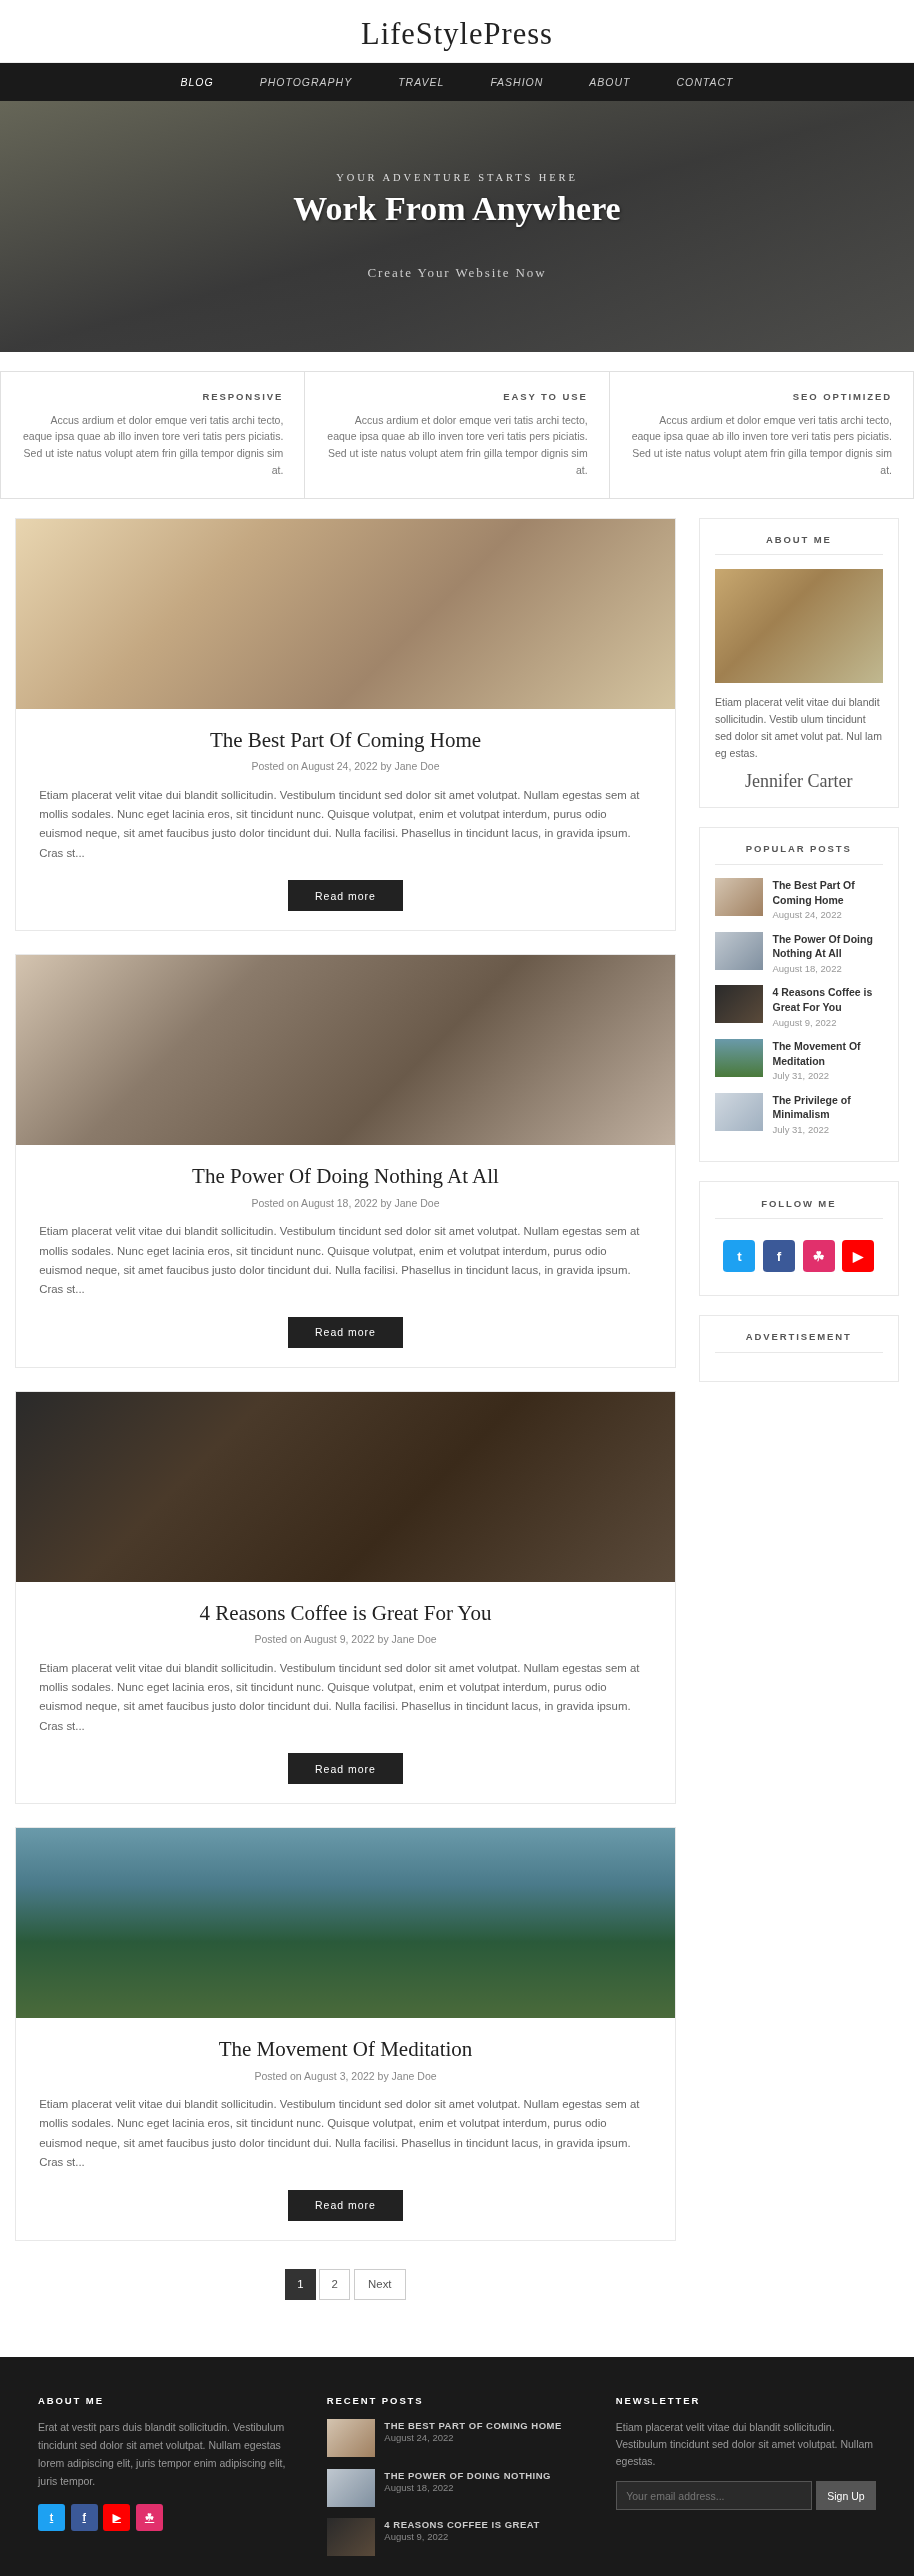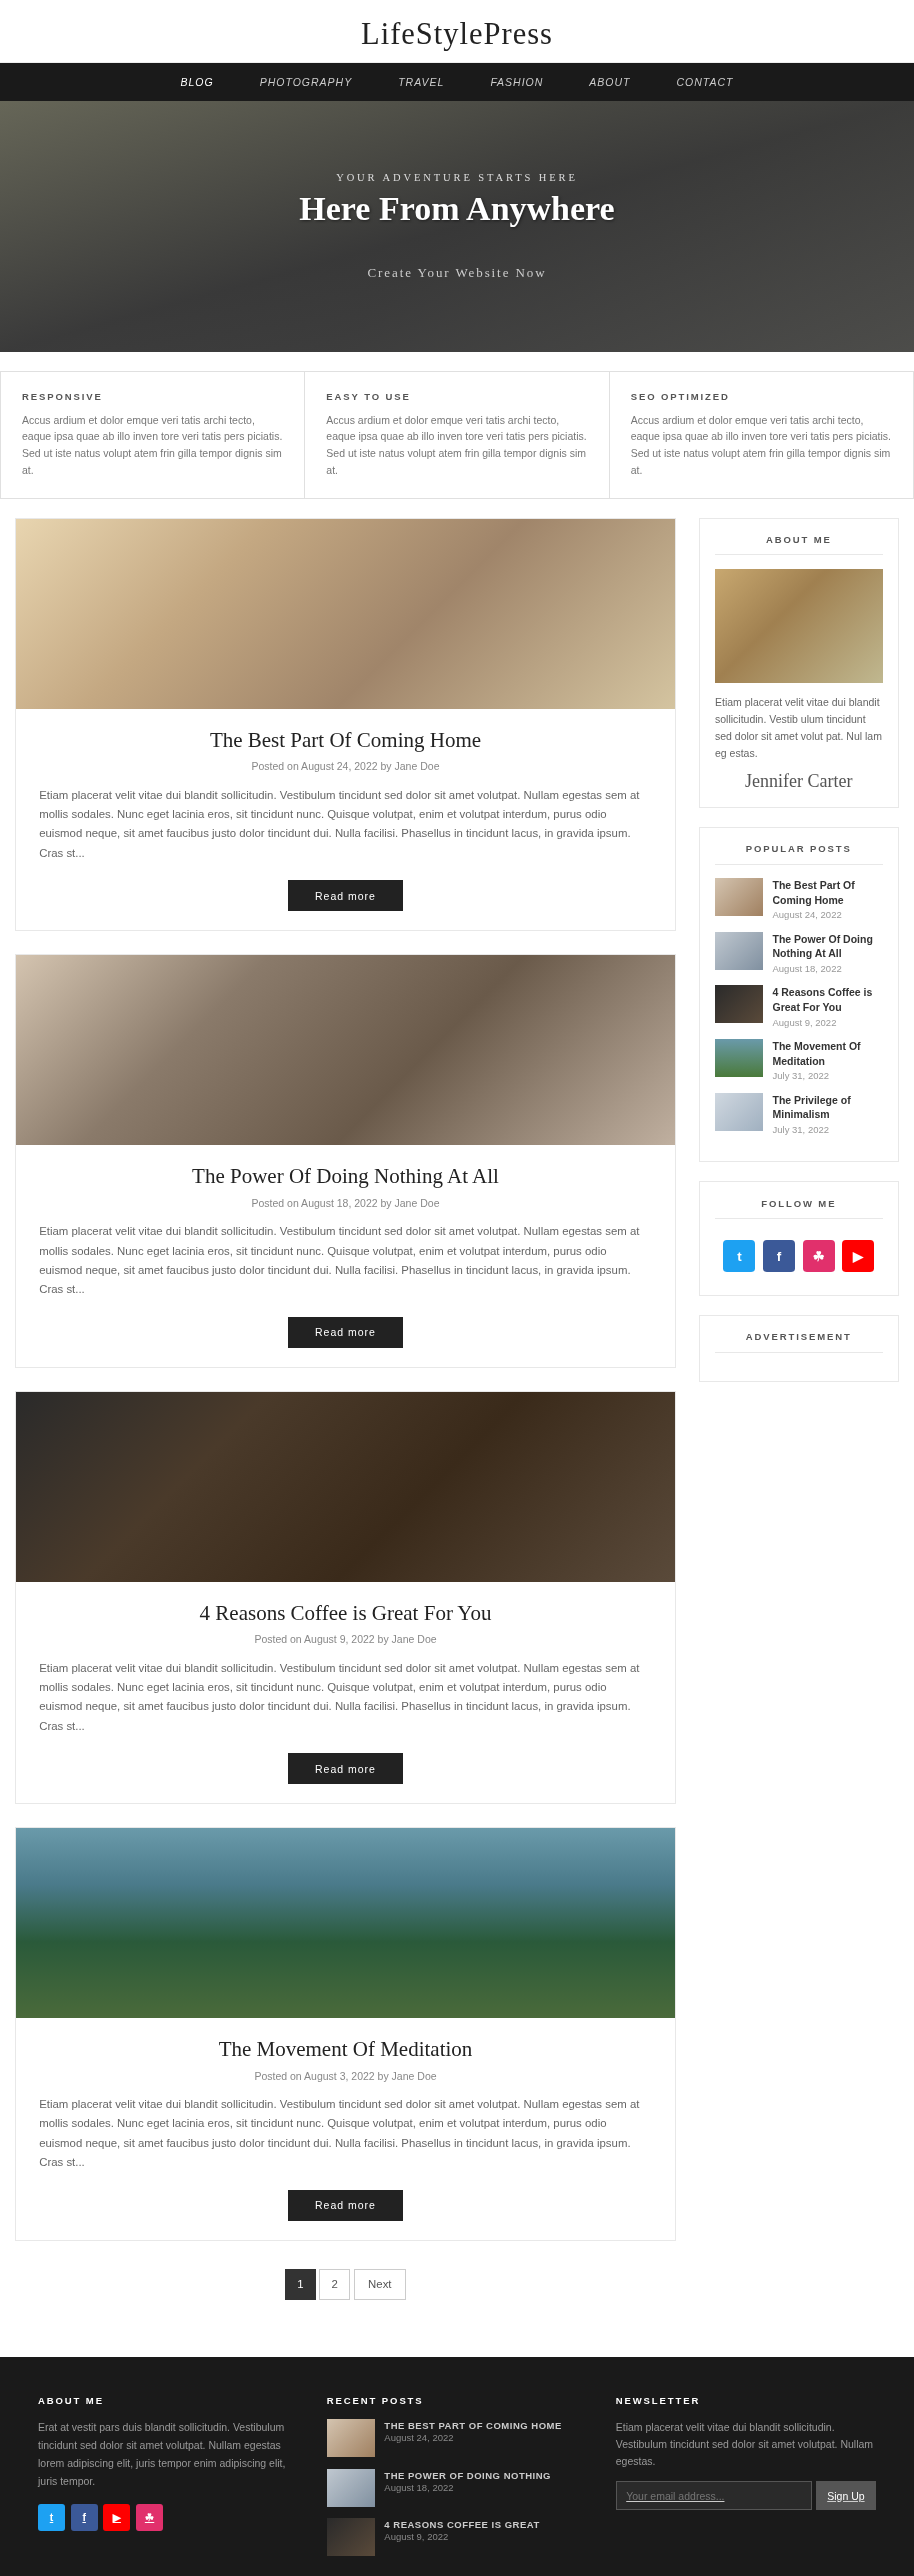--- a/index.html
+++ b/index.html
@@ -18,21 +18,21 @@
     
     .hero { position: relative; height: 251px; background: linear-gradient(135deg, #4a4a4a 0%, #2a2a2a 50%, #5a5a4a 100%); display: flex; align-items: center; justify-content: center; overflow: hidden; }
     .hero-bg { position: absolute; inset: 0; background: linear-gradient(to bottom right, #6b6b5a, #3a3a3a, #4a4a4a); opacity: 0.85; }
     .hero-content { position: relative; z-index: 2; text-align: center; color: #fff; }
     .hero-subtitle { font-size: 10.5px; letter-spacing: 2.9px; text-transform: uppercase; color: #ddd; margin-bottom: 7.6px; }
     .hero-title { font-size: 34px; font-family: 'Palatino Linotype', serif; font-weight: bold; margin-bottom: 7.6px; text-shadow: 1px 1px 2.9px rgba(0,0,0,0.5); }
     .hero-tagline { font-size: 13px; color: #ccc; letter-spacing: 1.9px; margin-top: 37px; }
 
     
     .features { display: flex; border: 1px solid #e0e0e0; margin: 19px 0; }
-    .feature { flex: 1; padding: 19px 21px; text-align: left; border-right: 1px solid #e0e0e0; }
+    .feature { flex: 1; padding: 19px 21px; text-align: right; border-right: 1px solid #e0e0e0; }
     .feature:last-child { border-right: none; }
     .feature-title { font-family: Arial, sans-serif; font-size: 9.5px; letter-spacing: 1.9px; text-transform: uppercase; color: #555; margin-bottom: 9.5px; font-weight: bold; }
     .feature p { font-family: Arial, sans-serif; font-size: 10.5px; color: #777; line-height: 1.6; }
 
     
     .main-layout { display: flex; gap: 23px; padding: 0 15.2px 28.6px; }
     .content-area { flex: 1; min-width: 0; }
     .sidebar { width: 200px; flex-shrink: 0; }
 
     
@@ -83,21 +83,21 @@
     .footer-about-text { font-family: Arial, sans-serif; font-size: 10.5px; color: #999; line-height: 1.7; margin-bottom: 13.3px; }
     .footer-social { display: flex; gap: 5.7px; }
     .footer-social-icon { width: 27px; height: 27px; border-radius: 2.9px; display: flex; align-items: center; justify-content: center; color: #fff; font-family: Arial, sans-serif; font-size: 10.5px; font-weight: bold; }
 
     .recent-post-item { display: flex; gap: 9.5px; margin-bottom: 11.4px; align-items: flex-start; }
     .recent-thumb { width: 48px; height: 38px; flex-shrink: 0; }
     .recent-info .recent-title { font-family: Arial, sans-serif; font-size: 9.5px; color: #ccc; font-weight: bold; line-height: 1.4; text-transform: uppercase; letter-spacing: 0.5px; }
     .recent-info .recent-date { font-family: Arial, sans-serif; font-size: 9.5px; color: #888; }
 
     .newsletter-text { font-family: Arial, sans-serif; font-size: 10.5px; color: #999; line-height: 1.6; margin-bottom: 11.4px; }
-    .newsletter-form { display: flex; gap: 3.8px; text-decoration: underline; }
+    .newsletter-form { display: flex; gap: 3.8px; }
     .newsletter-input { flex: 1; padding: 7.6px 9.5px; font-family: Arial, sans-serif; font-size: 10.5px; border: 1px solid #555; background: #2a2a2a; color: #ccc; }
     .newsletter-btn { padding: 7.6px 11.4px; background: #555; color: #fff; font-family: Arial, sans-serif; font-size: 10.5px; border: none; cursor: pointer; }
 
     .footer-bottom { background: #111; text-align: center; padding: 13.3px; }
     .footer-bottom-text { font-family: Arial, sans-serif; font-size: 9.5px; color: #666; }
 
     
     .img-bedroom { background: linear-gradient(135deg, #e8d5b0 0%, #c4a882 30%, #a0856a 60%, #d4c4a0 100%); }
     .img-cafe-work { background: linear-gradient(135deg, #d4c4b0 0%, #8a7a6a 30%, #6a5a4a 60%, #c0b0a0 100%); }
     .img-coffee { background: linear-gradient(135deg, #2a2a2a 0%, #4a3a2a 30%, #3a2a1a 60%, #5a4a3a 100%); }
@@ -136,21 +136,21 @@
     <li>
         <a href="#">CONTACT</a>
       </li>
   </ul>
 </nav>
 
 <section class="hero">
   <div class="hero-bg"></div>
   <div class="hero-content">
     <div class="hero-subtitle">Your Adventure Starts Here</div>
-    <h2 class="hero-title">Here From Anywhere</h2>
+    <h2 class="hero-title">Work From Anywhere</h2>
     <div class="hero-tagline">Create Your Website Now</div>
   </div>
 </section>
 
 <div class="features">
   <div class="feature">
     <div class="feature-title">RESPONSIVE</div>
     <p>Accus ardium et dolor emque veri tatis archi tecto, eaque ipsa quae ab illo inven tore veri tatis pers piciatis. Sed ut iste natus volupt atem frin gilla tempor dignis sim at.</p>
   </div>
   <div class="feature">

